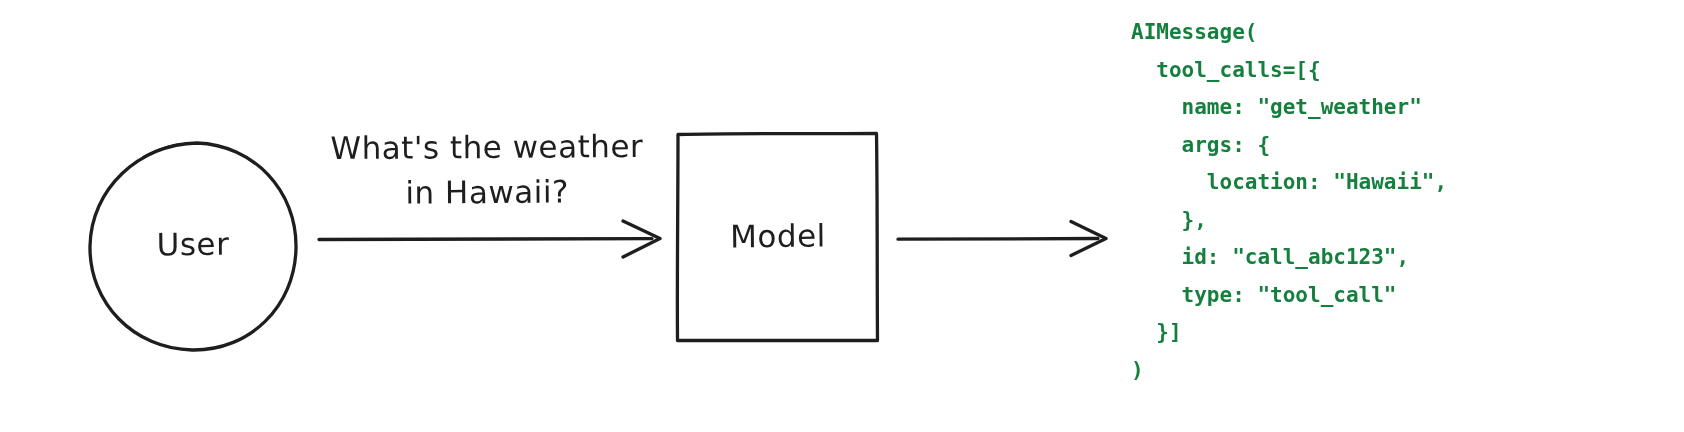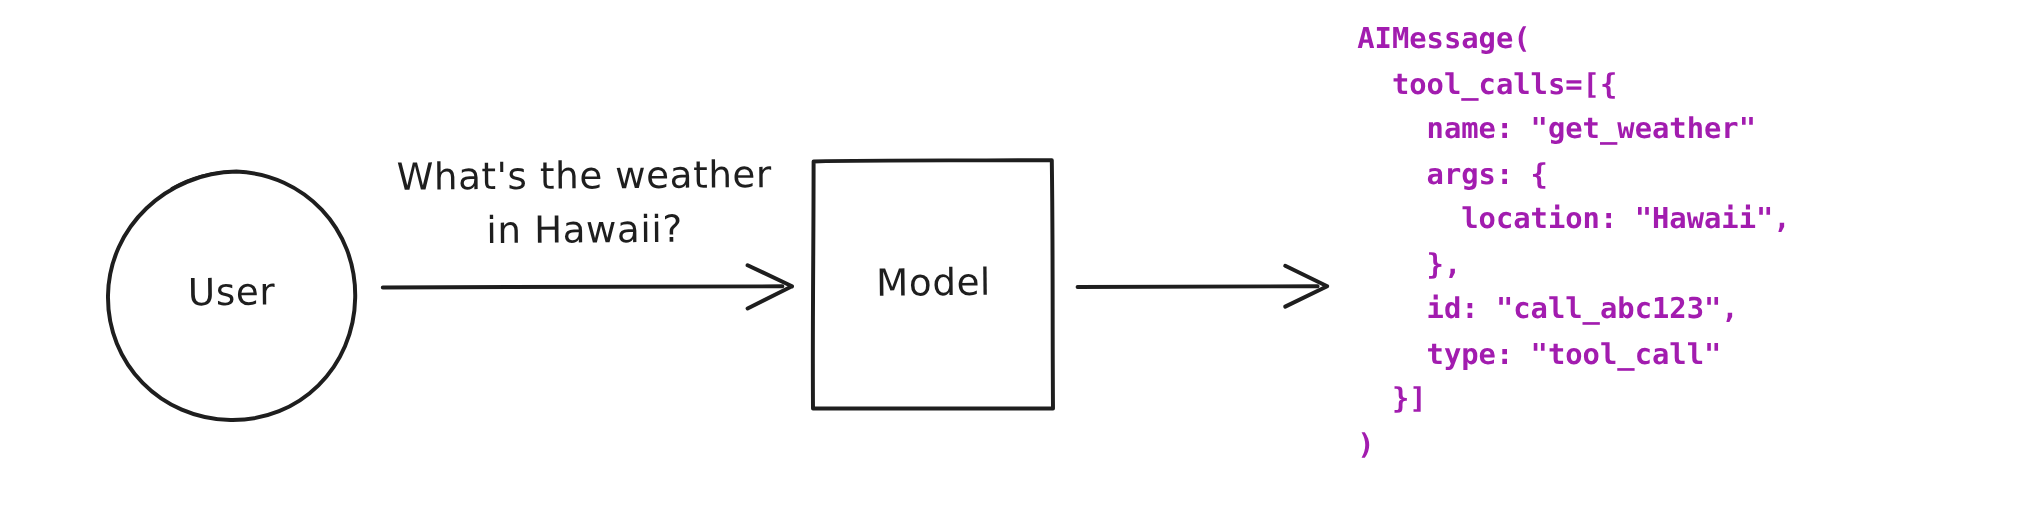--- a/index.html
+++ b/index.html
@@ -48,23 +48,23 @@
     text-align: center;
     line-height: 45px;
     transform: rotate(-0.4deg);
   }
   .code-block {
     position: absolute;
     left: 1131px;
     top: 14px;
     font-family: "DejaVu Sans Mono", monospace;
     font-weight: bold;
-    font-size: 24px;
+    font-size: 21px;
     line-height: 37.5px;
-    color: #a21caf;
+    color: #15803d;
     white-space: pre;
   }
 </style>
 </head>
 <body>
 
 <div class="canvas">
 
   <svg class="shapes-layer" viewBox="0 0 1684 432" xmlns="http://www.w3.org/2000/svg" fill="none" stroke="#1e1e1e" stroke-width="3.3" stroke-linecap="round" stroke-linejoin="round">
 

